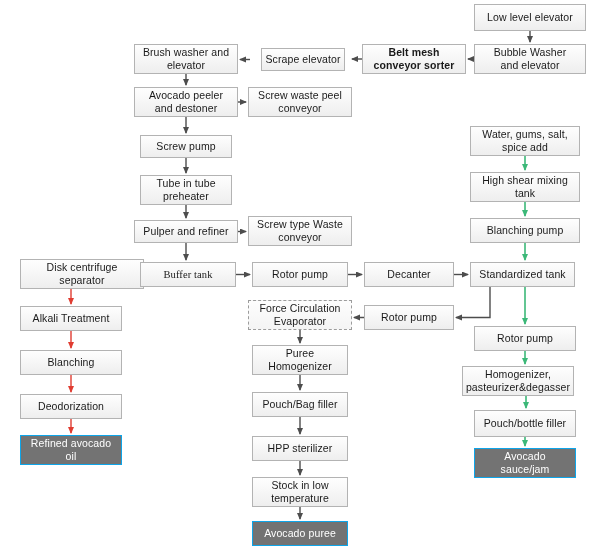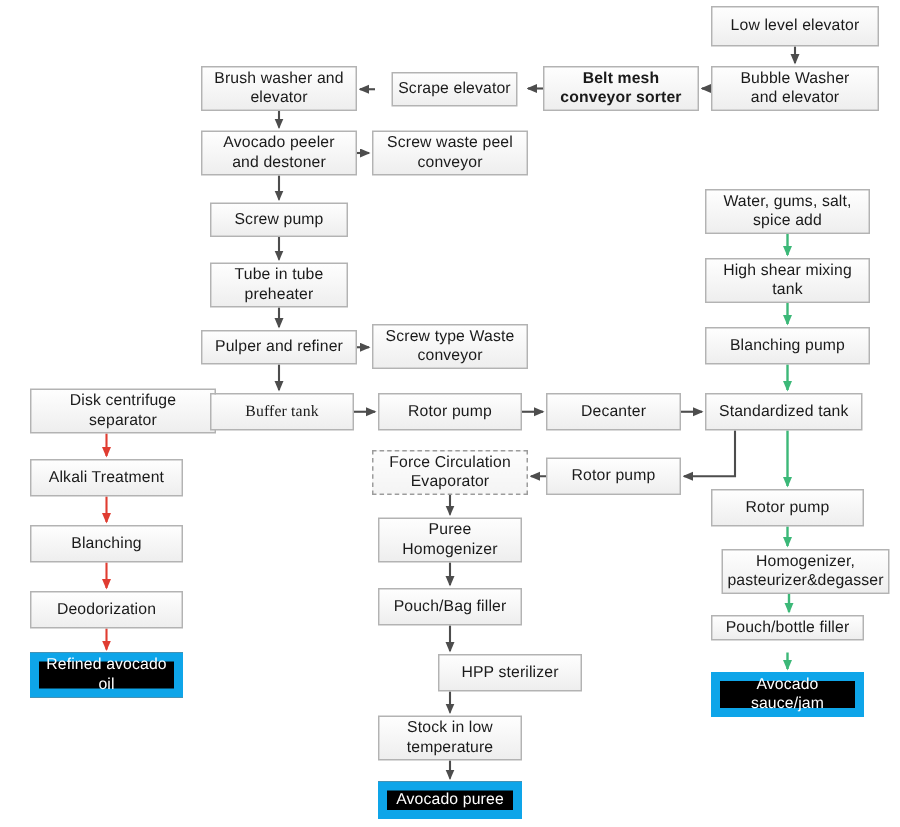--- a/index.html
+++ b/index.html
@@ -37,22 +37,22 @@
     background: linear-gradient(to bottom, #fefefe 0%, #f7f7f7 45%, #eeeeee 100%);
     padding: 1px 0;
     letter-spacing: 0.1px;
     z-index: 2;
   }
   .node.dashed {
     border: 1px dashed #9c9c9c;
     background: linear-gradient(to bottom, #fdfdfd 0%, #f4f4f4 100%);
   }
   .node.product {
-    background: #000000;
-    border: 6px solid #0ea5e9;
+    background: #737373;
+    border: 1px solid #0ea5e9;
     color: #ffffff;
   }
   .node span { display: block; width: 100%; }
 </style>
 </head>
 <body>
 
 <div id="canvas">
   <svg id="wires" viewBox="0 0 600 551">
     <defs>
@@ -177,35 +177,35 @@
       </div>
       <div class="node" style="left: 364px; top: 305px; width: 90px; height: 25px;">
         <span>Rotor pump</span>
       </div>
       <div class="node" style="left: 252px; top: 345px; width: 96px; height: 30px;">
         <span>Puree<br>Homogenizer</span>
       </div>
       <div class="node" style="left: 252px; top: 392px; width: 96px; height: 25px;">
         <span>Pouch/Bag filler</span>
       </div>
-      <div class="node" style="left: 252px; top: 436px; width: 96px; height: 25px; margin-left: 40px;">
+      <div class="node" style="left: 252px; top: 436px; width: 96px; height: 25px;">
         <span>HPP sterilizer</span>
       </div>
       <div class="node" style="left: 252px; top: 477px; width: 96px; height: 30px;">
         <span>Stock in low<br>temperature</span>
       </div>
       <div class="node product" style="left: 252px; top: 521px; width: 96px; height: 25px;">
         <span>Avocado puree</span>
       </div>
       <div class="node" style="left: 474px; top: 326px; width: 102px; height: 25px;">
         <span>Rotor pump</span>
       </div>
-      <div class="node" style="left: 481px; top: 366px; width: 112px; height: 30px;">
+      <div class="node" style="left: 462px; top: 366px; width: 112px; height: 30px;">
         <span>Homogenizer,<br>pasteurizer&amp;degasser</span>
       </div>
-      <div class="node" style="left: 474px; top: 410px; width: 102px; height: 17px;">
+      <div class="node" style="left: 474px; top: 410px; width: 102px; height: 27px;">
         <span>Pouch/bottle filler</span>
       </div>
       <div class="node product" style="left: 474px; top: 448px; width: 102px; height: 30px;">
         <span>Avocado<br>sauce/jam</span>
       </div>
     </div>
 </div>
 
 </body></html>

